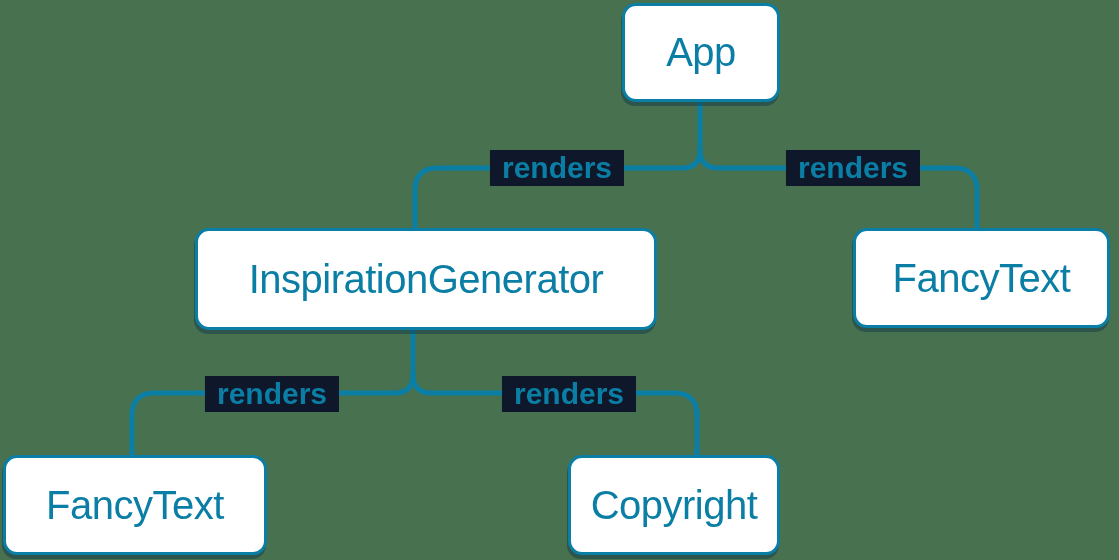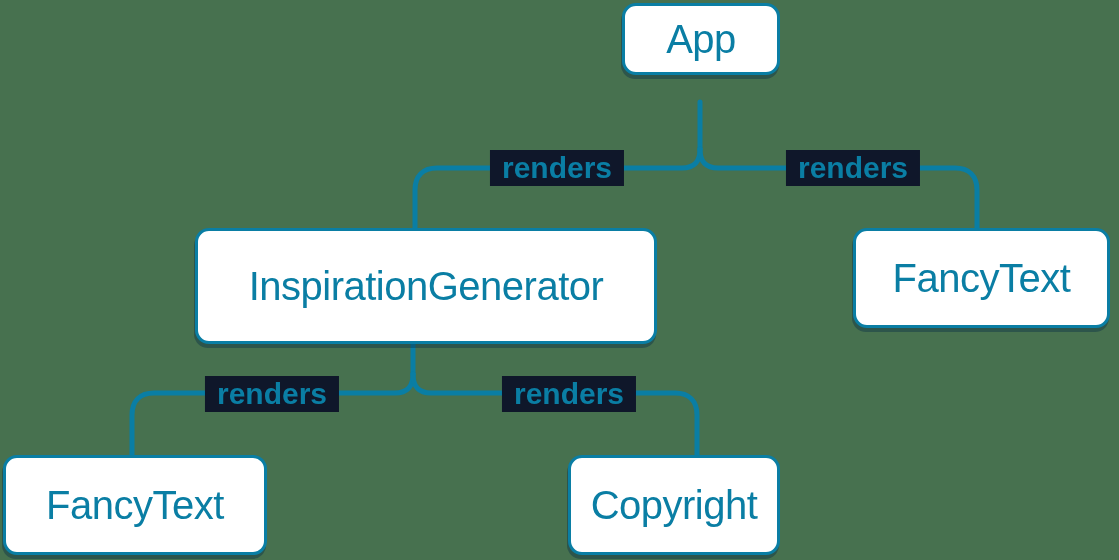--- a/index.html
+++ b/index.html
@@ -38,22 +38,22 @@
     border: 3px solid #0a7ea4;
     border-radius: 14px;
     box-sizing: border-box;
     color: #0a7ea4;
     font-size: 40px;
     font-weight: 500;
     letter-spacing: -0.5px;
     box-shadow: -1px 4px 0 rgba(9, 48, 72, 0.42);
     white-space: nowrap;
   }
-  .node-app        { left: 622px; top: 3px;   width: 158px; height: 72px; }
-  .node-ig         { left: 195px; top: 228px; width: 462px; height: 116px; }
+  .node-app        { left: 622px; top: 3px;   width: 158px; height: 99px; }
+  .node-ig         { left: 195px; top: 228px; width: 462px; height: 102px; }
   .node-ft-right   { left: 853px; top: 228px; width: 257px; height: 100px; }
   .node-ft-left    { left: 3px;   top: 455px; width: 264px; height: 100px; }
   .node-copyright  { left: 568px; top: 455px; width: 212px; height: 100px; }
   .edge-label {
     position: absolute;
     transform: translate(-50%, -50%);
     background: #0f172a;
     color: #0a7ea4;
     font-size: 30px;
     font-weight: 600;

